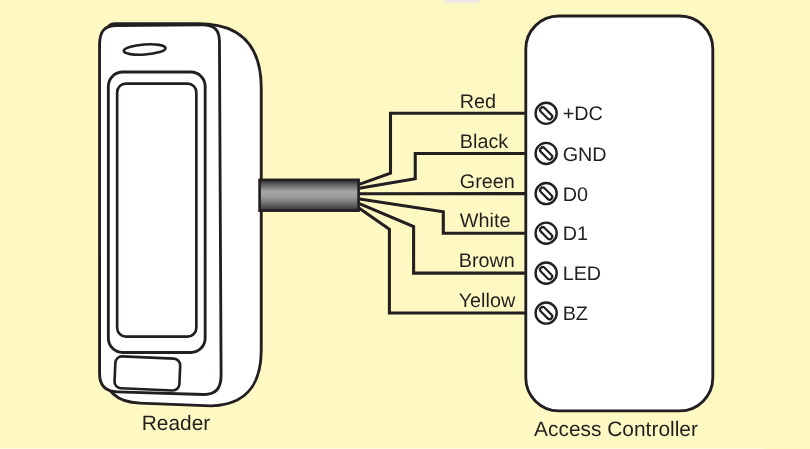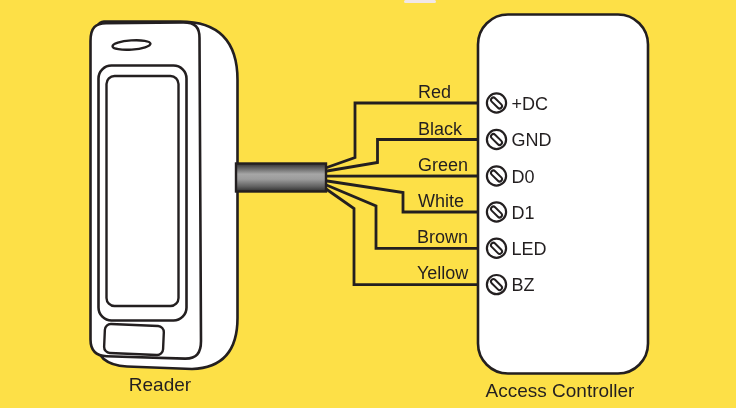--- a/index.html
+++ b/index.html
@@ -1,16 +1,16 @@
 <!DOCTYPE html>
 <html><head>
 <meta charset="utf-8">
 <style>
   html,body{margin:0;padding:0;background:#ffffff;}
-  .canvas{position:relative;width:736px;height:408px;background:#fde047;overflow:hidden;}
+  .canvas{position:relative;width:736px;height:408px;background:#fef9c3;overflow:hidden;}
   svg{display:block;}
   text{font-family:"Liberation Sans",sans-serif;fill:#231f20;}
   .wire-label{font-size:18px;}
   .terminal-label{font-size:18px;}
   .caption{font-size:19px;}
   .outline{fill:#ffffff;stroke:#231f20;stroke-width:2.6;stroke-linejoin:round;}
   .thin-outline{fill:#ffffff;stroke:#231f20;stroke-width:2.4;stroke-linejoin:round;}
   .wire{fill:none;stroke:#231f20;stroke-width:2.8;stroke-linejoin:miter;}
   .screw{fill:#ffffff;stroke:#231f20;stroke-width:2.2;}
   .slot{fill:#ffffff;stroke:#231f20;stroke-width:2;}

